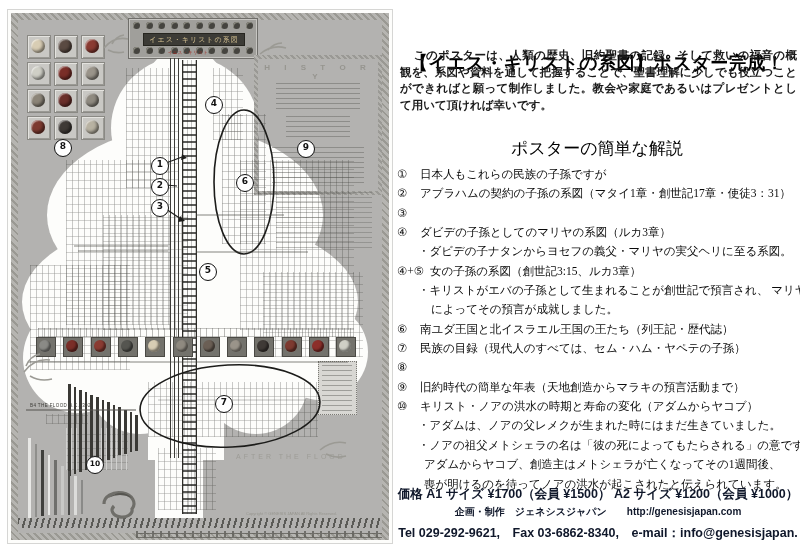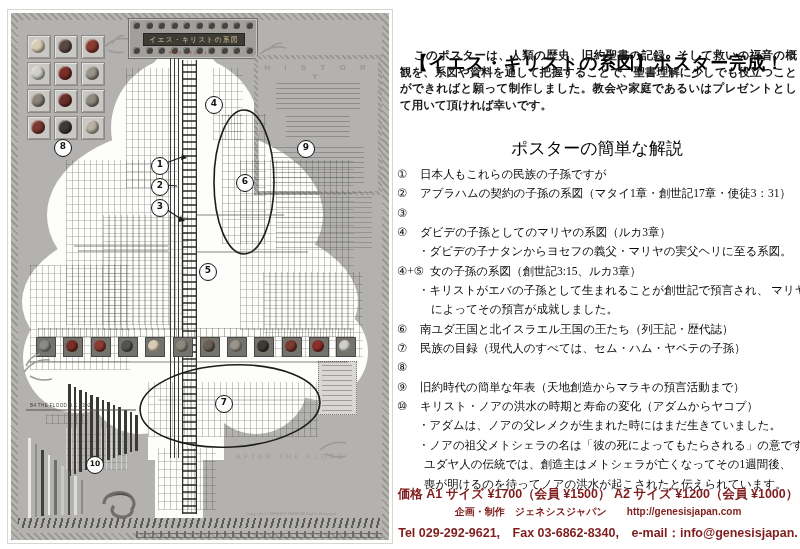--- a/index.html
+++ b/index.html
@@ -87,21 +87,21 @@
   .serif{font-family:Liberation Serif, serif;margin-top:33px;}
   #rp-title{left:398px;top:18px;width:398px;text-align:center;font-size:18px;font-weight:600;
      color:#000;letter-spacing:.5px;}
   #rp-intro{left:400px;top:47px;width:397px;font-size:11.5px;font-weight:bold;color:#1a1a1a;
      line-height:16.5px;text-indent:1.2em;text-align:justify;}
   #rp-heading{left:398px;top:104px;width:398px;text-align:center;font-size:17px;font-weight:500;color:#000;}
   #expl-list{left:397px;top:132px;width:402px;color:#0a0a0a;font-size:11.5px;}
   .li{display:flex;height:19.35px;line-height:19.35px;white-space:nowrap;overflow:visible;}
   .li .m{flex:none;width:23px;}
   .li .m.wm{width:33px;}
-  #rp-price,#rp-credit,#rp-contact{left:396px;width:404px;text-align:center;font-weight:bold;color:#7f1d1d;}
+  #rp-price,#rp-credit,#rp-contact{left:396px;width:404px;text-align:center;font-weight:bold;color:#0f172a;}
   #rp-price{top:486px;font-size:12.5px;}
   #rp-credit{top:505px;font-size:10px;}
   #rp-contact{top:525px;font-size:12.5px;}
 </style>
 </head>
 <body>
 
 <div id="poster" class="abs">
   <div id="poster-in"></div>
 
@@ -386,21 +386,21 @@
       <span class="m">⑩</span>
       <span>キリスト・ノアの洪水の時期と寿命の変化（アダムからヤコブ）</span>
     </div>
     <div class="li" style="padding-left: 21px; text-align: center;">
       <span>・アダムは、ノアの父レメクが生まれた時にはまだ生きていました。</span>
     </div>
     <div class="li" style="padding-left: 21px;">
       <span>・ノアの祖父メトシェラの名は「彼の死によってもたらされる」の意です。</span>
     </div>
     <div class="li" style="padding-left: 27px;">
-      <span>ユダヤ人の伝統では、創造主はメトシェラが亡くなってその1週間後、</span>
+      <span>アダムからヤコブ、創造主はメトシェラが亡くなってその1週間後、</span>
     </div>
     <div class="li" style="padding-left: 27px;">
       <span>喪が明けるのを待ってノアの洪水が起こされたと伝えられています。</span>
     </div>
   </div>
 <div id="rp-price" class="abs">価格 A1 サイズ ¥1700（会員 ¥1500） A2 サイズ ¥1200（会員 ¥1000）</div>
 <div id="rp-credit" class="abs">企画・制作　ジェネシスジャパン　　http://genesisjapan.com</div>
 <div id="rp-contact" class="abs">Tel 029-292-9621,　Fax 03-6862-8340,　e-mail：info@genesisjapan.</div>
 
 </body></html>

